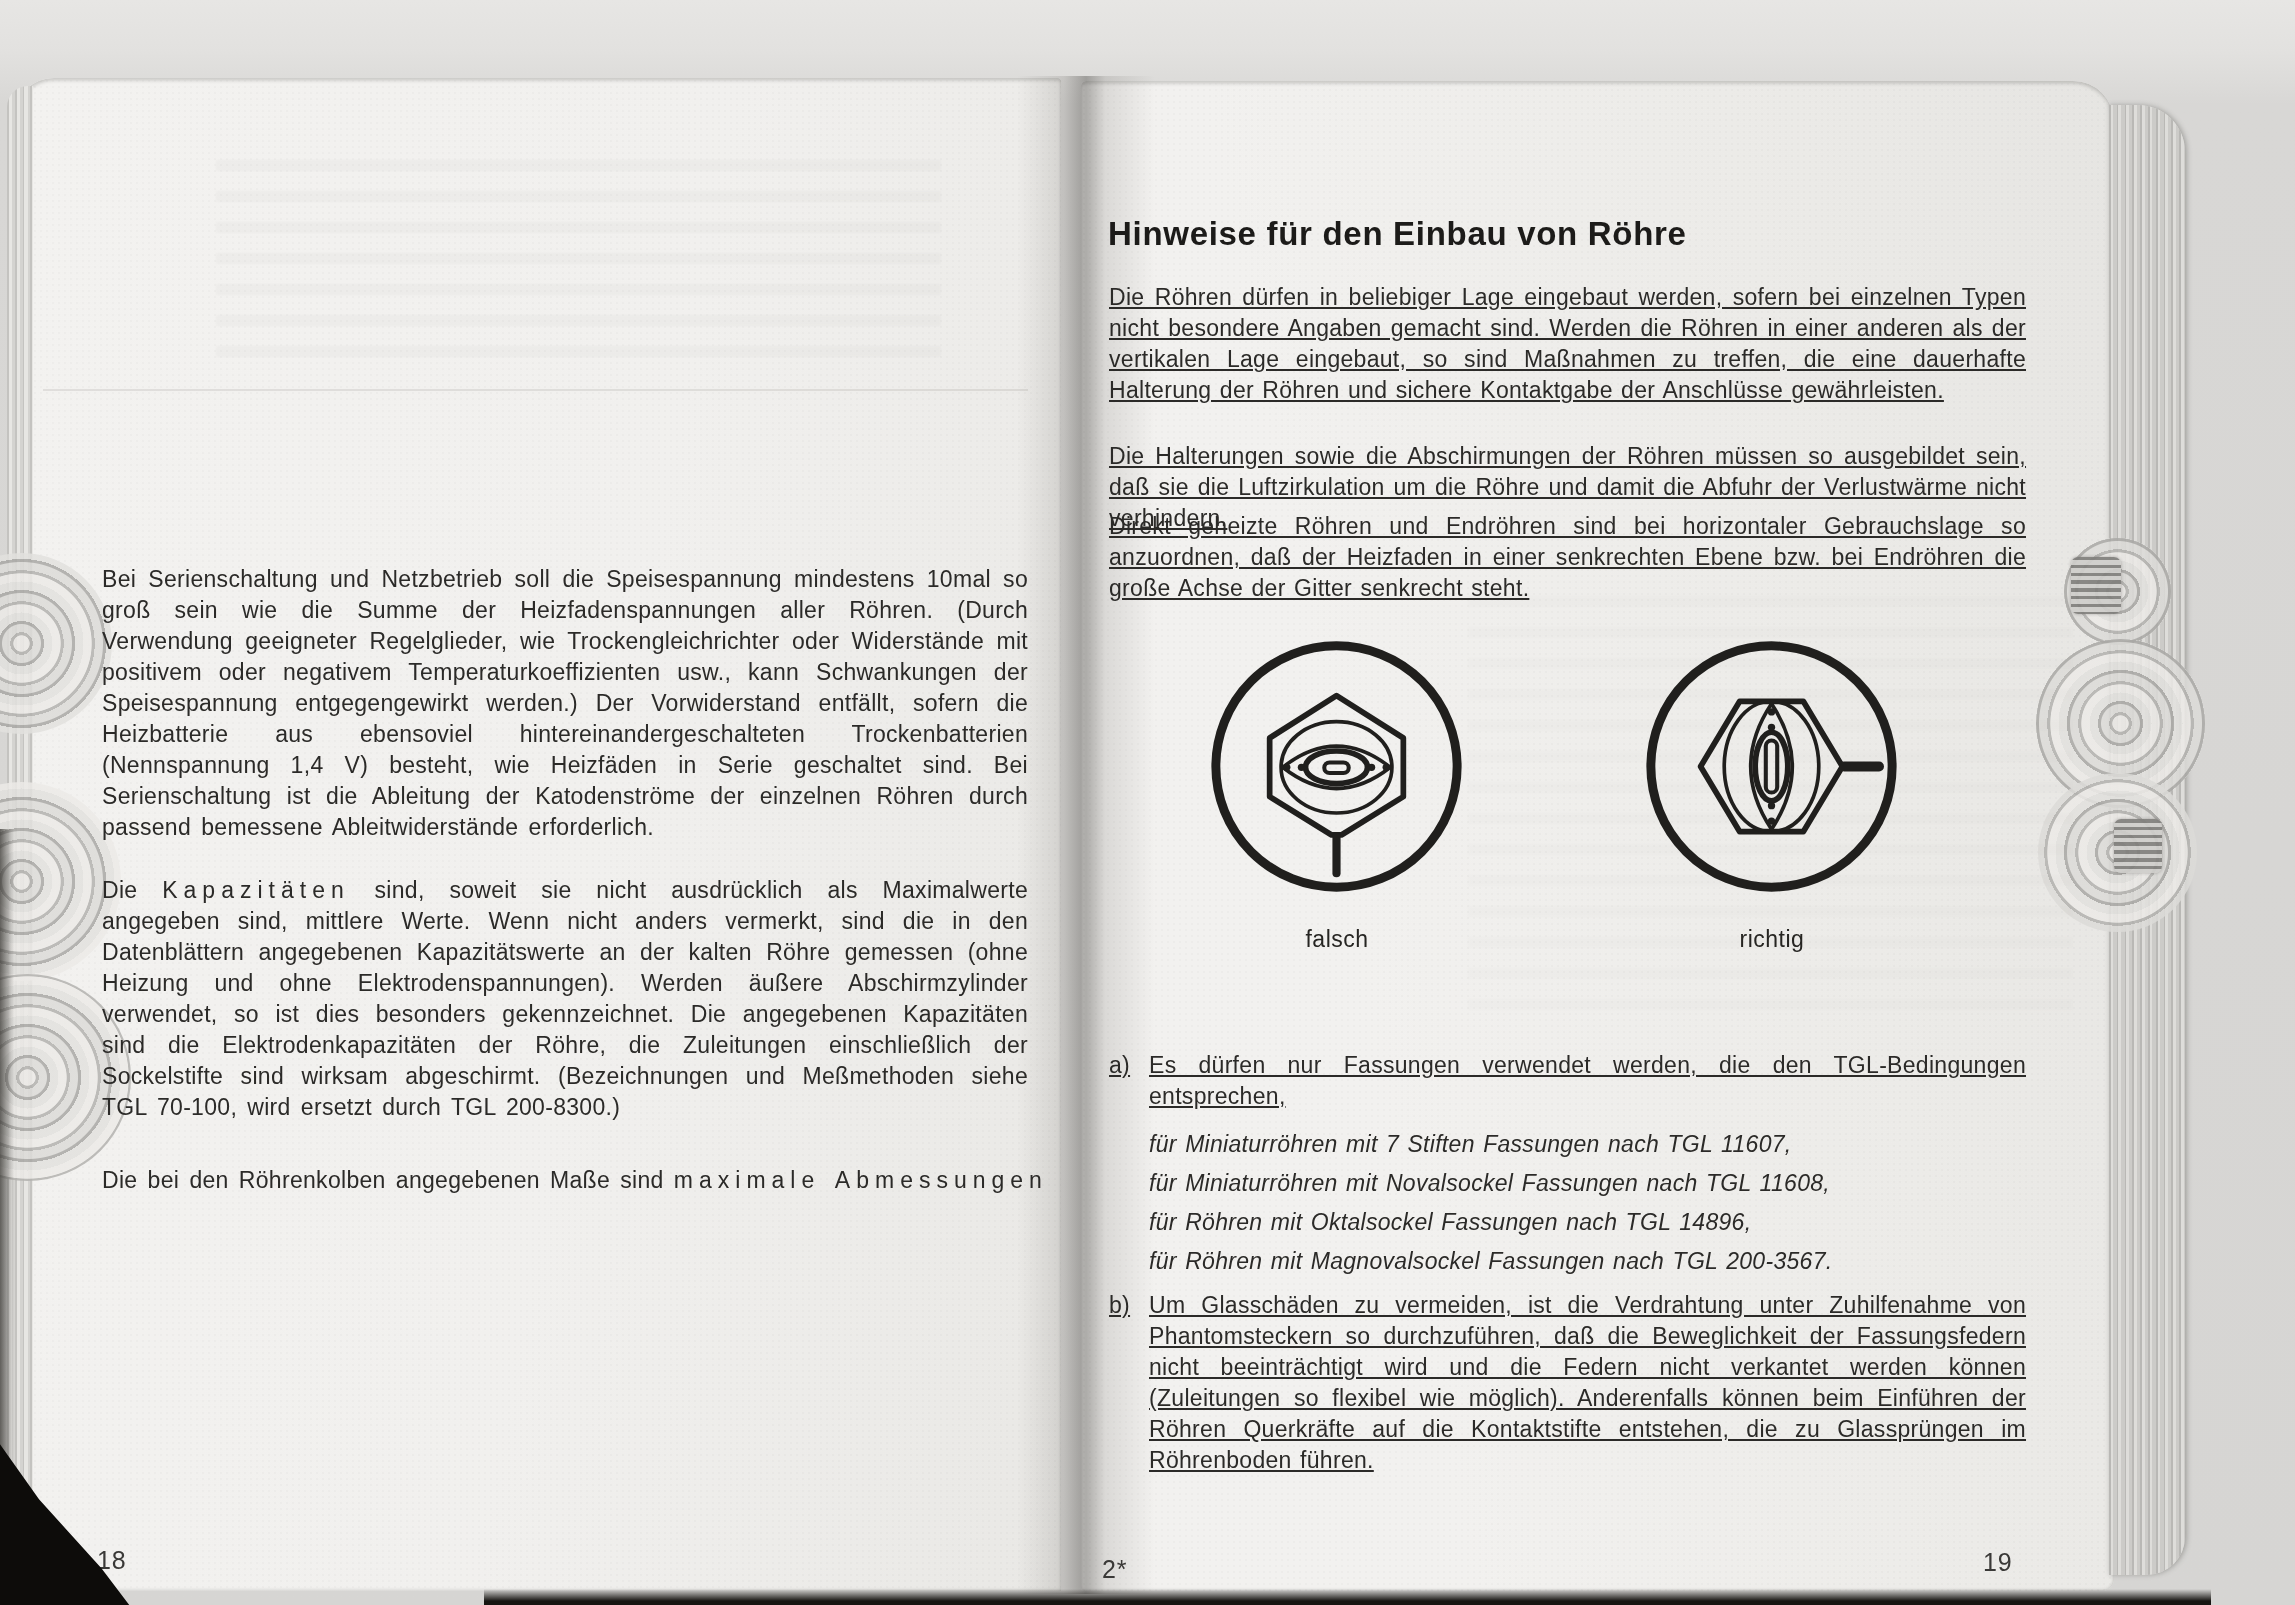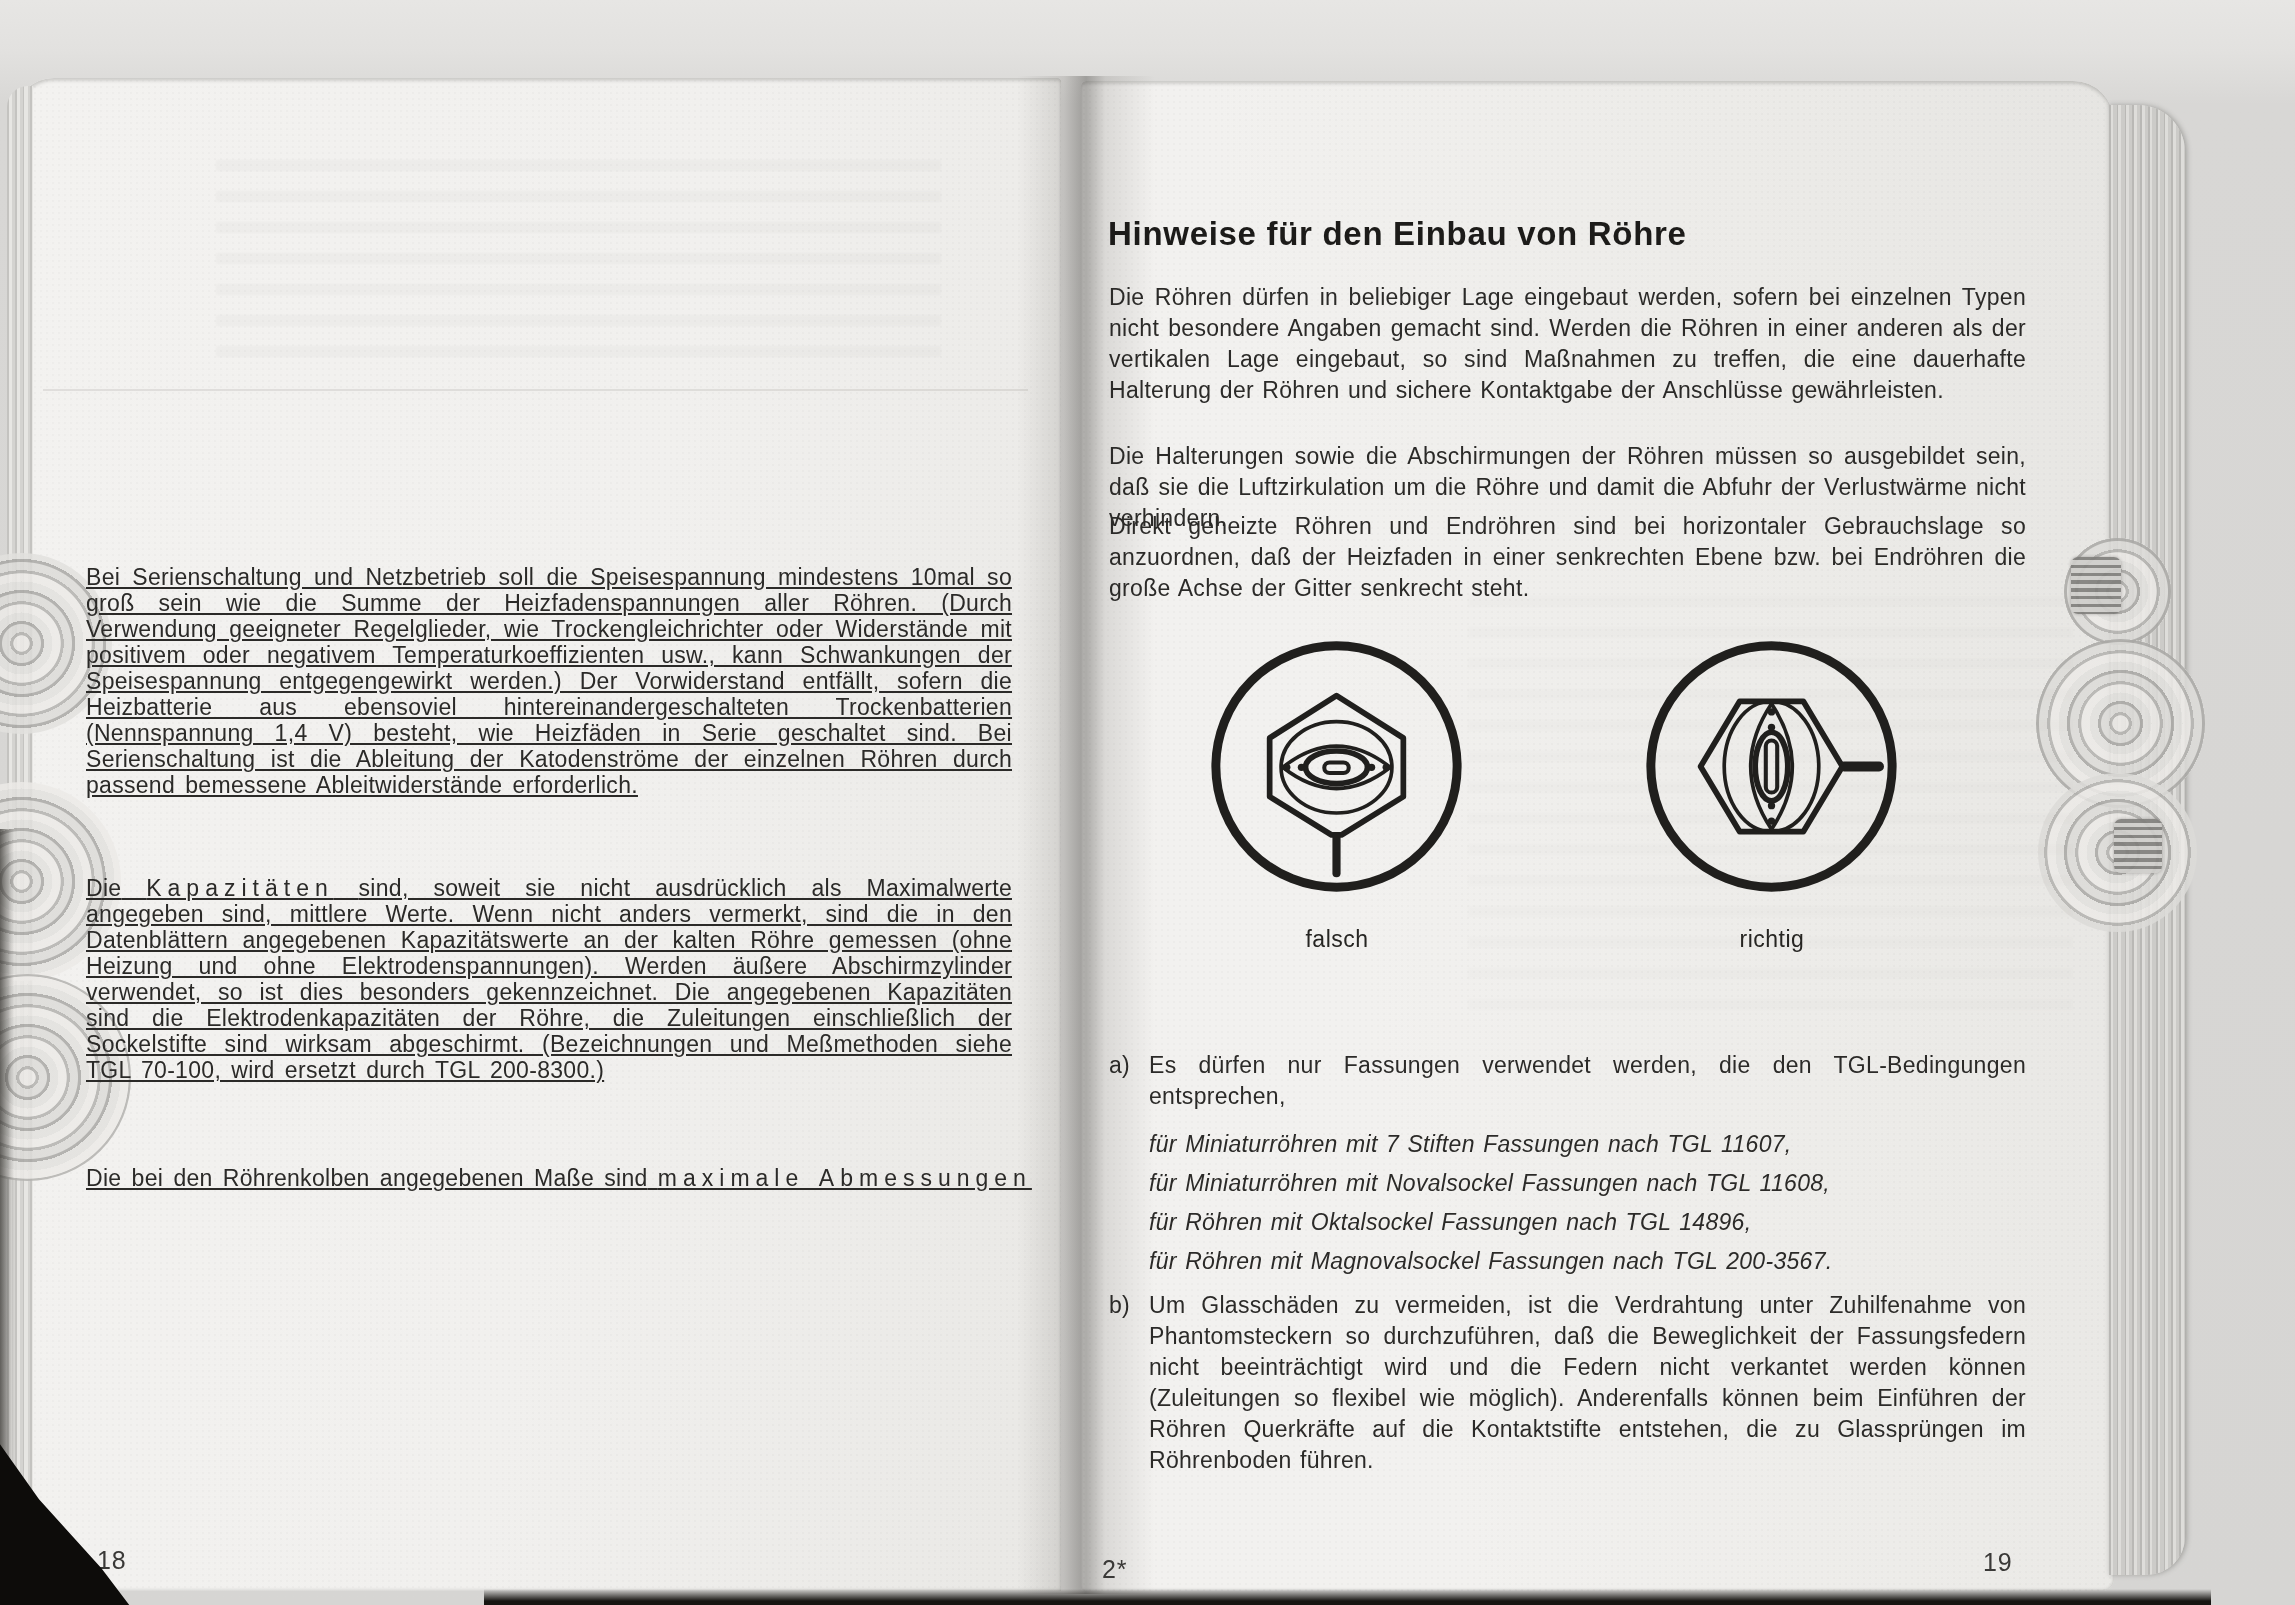--- a/index.html
+++ b/index.html
@@ -22,22 +22,22 @@
     left:1081px;top:81px;width:1033px;height:1510px;border-radius:5.2px 41px 12px 3.5px;
     background:
       radial-gradient(rgba(0,0,0,0.02) 0.9px, transparent 1px),
       linear-gradient(260deg,#e6e5e2 0%,#ecebe8 30%,#f2f1ef 70%);
     background-size:6px 6px,100% 100%;
   }
   .para{
     position:absolute;text-align:justify;hyphens:auto;-webkit-hyphens:auto;
     font-size:23px;letter-spacing:0.3px;color:#2b2a28;
   }
-  .lp{left:86px;width:926px;line-height:26px;word-spacing:3.5px;text-decoration:underline;}
-  .rp{left:1109px;width:917px;line-height:31px;word-spacing:1.7px;}
+  .lp{left:102px;width:926px;line-height:31px;word-spacing:3.5px;}
+  .rp{left:1109px;width:917px;line-height:31px;word-spacing:1.7px;text-decoration:underline;}
   .sperr{letter-spacing:6px;}
   #heading{
     position:absolute;left:1108px;top:193px;width:950px;
     font-size:33px;font-weight:bold;letter-spacing:0.7px;color:#1c1b19;text-align:left;
   }
   .hang{display:flex;}
   .hang .marker{flex:0 0 40px;}
   .hang .body{flex:1;text-align:justify;}
   .fitting-line{line-height:39px;white-space:nowrap;font-style:italic;}
   #fittings-list{position:absolute;left:1149px;top:1125px;font-size:23px;letter-spacing:0.3px;word-spacing:1.7px;color:#2b2a28;}

